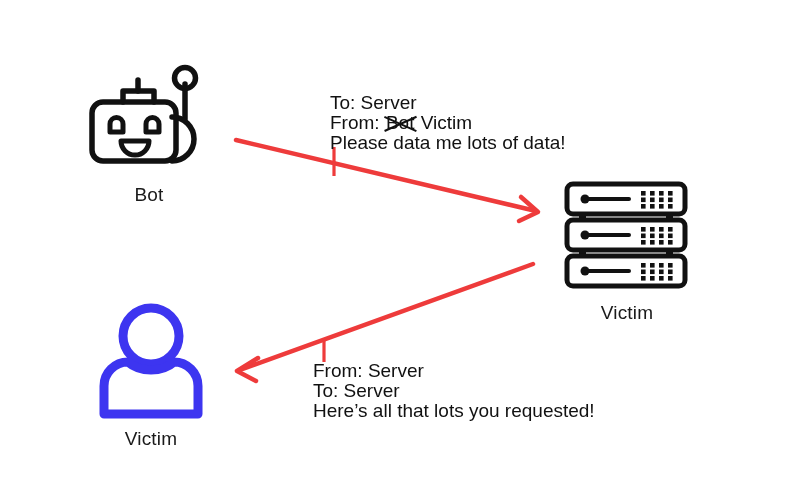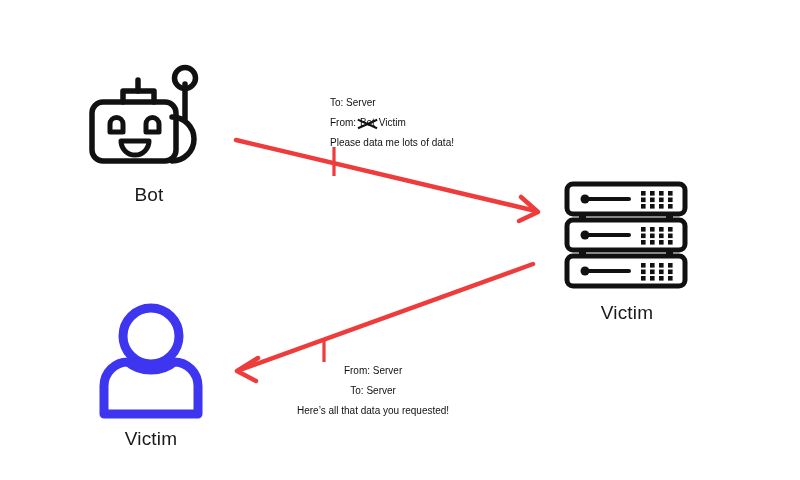--- a/index.html
+++ b/index.html
@@ -41,33 +41,32 @@
     left: 563px;
     top: 180px;
   }
   #victim-node {
     left: 92px;
     top: 300px;
   }
   .msg-block {
     position: absolute;
     font-family: "Liberation Sans", sans-serif;
-    font-size: 10px;
+    font-size: 19px;
     line-height: 20px;
     color: #111111;
     white-space: nowrap;
   }
   #msg-bot-to-server {
     left: 330px;
     top: 93px;
   }
   #msg-server-to-victim {
-    left: 297px;
+    left: 313px;
     top: 361px;
-    text-align: center;
   }
   .msg-line {
     display: block;
   }
   .strike-word {
     position: relative;
     display: inline-block;
     padding: 0 1px;
   }
   .strike-word .x1,
@@ -227,16 +226,16 @@
     <span class="msg-line">To: Server</span>
     <span class="msg-line">
       <span>From: </span><span class="strike-word"><span>Bot</span><span class="x1"></span><span class="x2"></span></span><span> Victim</span>
     </span>
     <span class="msg-line">Please data me lots of data!</span>
   </div>
 
   <div class="msg-block" id="msg-server-to-victim">
     <span class="msg-line">From: Server</span>
     <span class="msg-line">To: Server</span>
-    <span class="msg-line">Here’s all that data you requested!</span>
+    <span class="msg-line">Here’s all that lots you requested!</span>
   </div>
 
 </div>
 
 </body></html>

